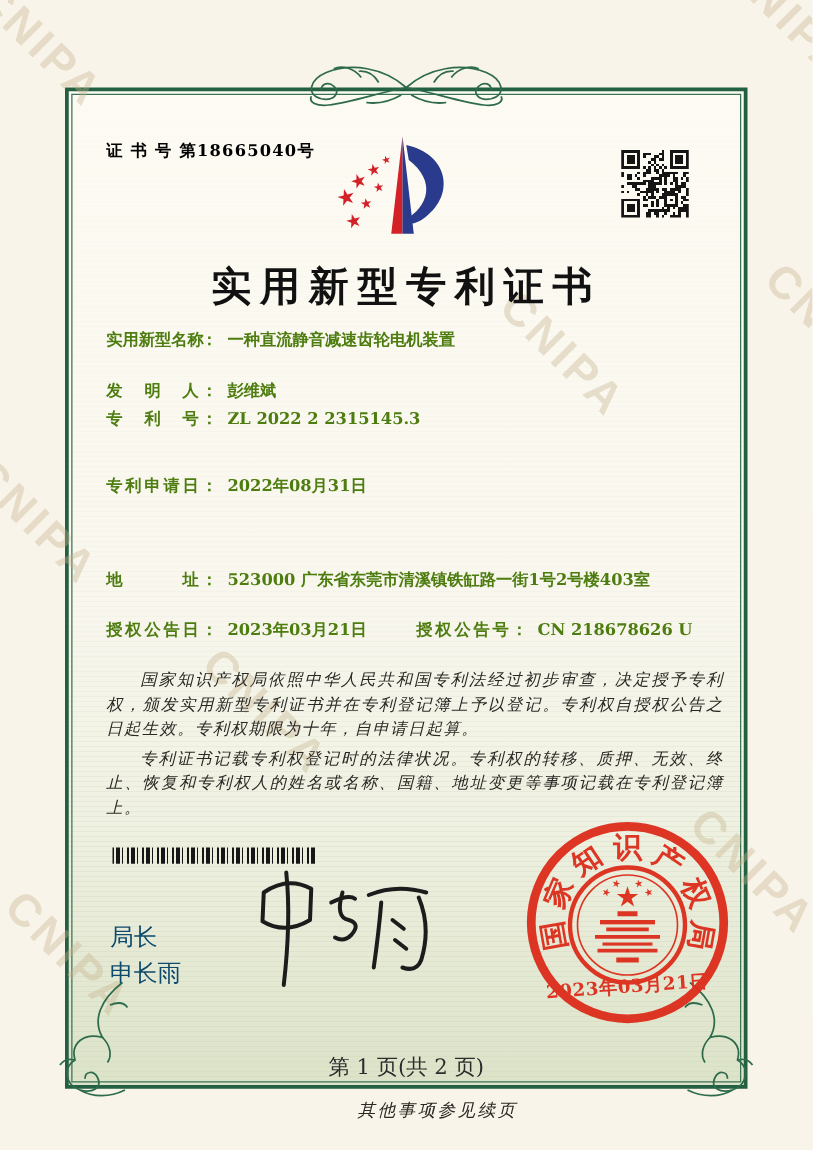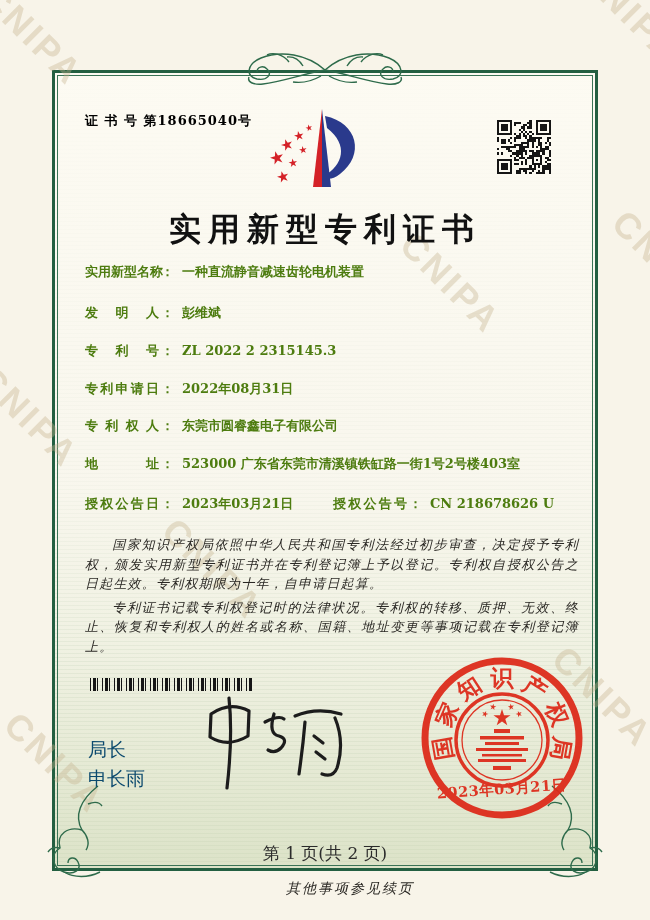--- a/index.html
+++ b/index.html
@@ -125,28 +125,25 @@
     </svg>
 
     <div class="abs title">实用新型专利证书</div>
 
     <div class="abs row" style="top:263px">
       <span class="flabel">实用新型名称</span><span class="fcolon">：</span><span class="fvalue">一种直流静音减速齿轮电机装置</span>
     </div>
     <div class="abs row" style="top:304px">
       <span class="flabel">发明人</span><span class="fcolon">：</span><span class="fvalue">彭维斌</span>
     </div>
-    <div class="abs row" style="top:342px">
+    <div class="abs row" style="top:326px">
       <span class="flabel">专利号</span><span class="fcolon">：</span><span class="fvalue">ZL 2022 2 2315145.3</span>
     </div>
     <div class="abs row" style="top:380px">
       <span class="flabel">专利申请日</span><span class="fcolon">：</span><span class="fvalue">2022年08月31日</span>
-    </div>
-    <div class="abs row" style="top:417px">
-      <span class="flabel">专利权人</span><span class="fcolon">：</span><span class="fvalue">东莞市圆睿鑫电子有限公司</span>
     </div>
     <div class="abs row" style="top:455px">
       <span class="flabel">地址</span><span class="fcolon">：</span><span class="fvalue">523000 广东省东莞市清溪镇铁缸路一街1号2号楼403室</span>
     </div>
     <div class="abs row" style="top:495px">
       <span class="flabel">授权公告日</span><span class="fcolon">：</span><span class="fvalue">2023年03月21日</span>
       <span class="grant2">
         <span class="flabel">授权公告号</span><span class="fcolon">：</span><span class="fvalue">CN 218678626 U</span>
       </span>
     </div>

